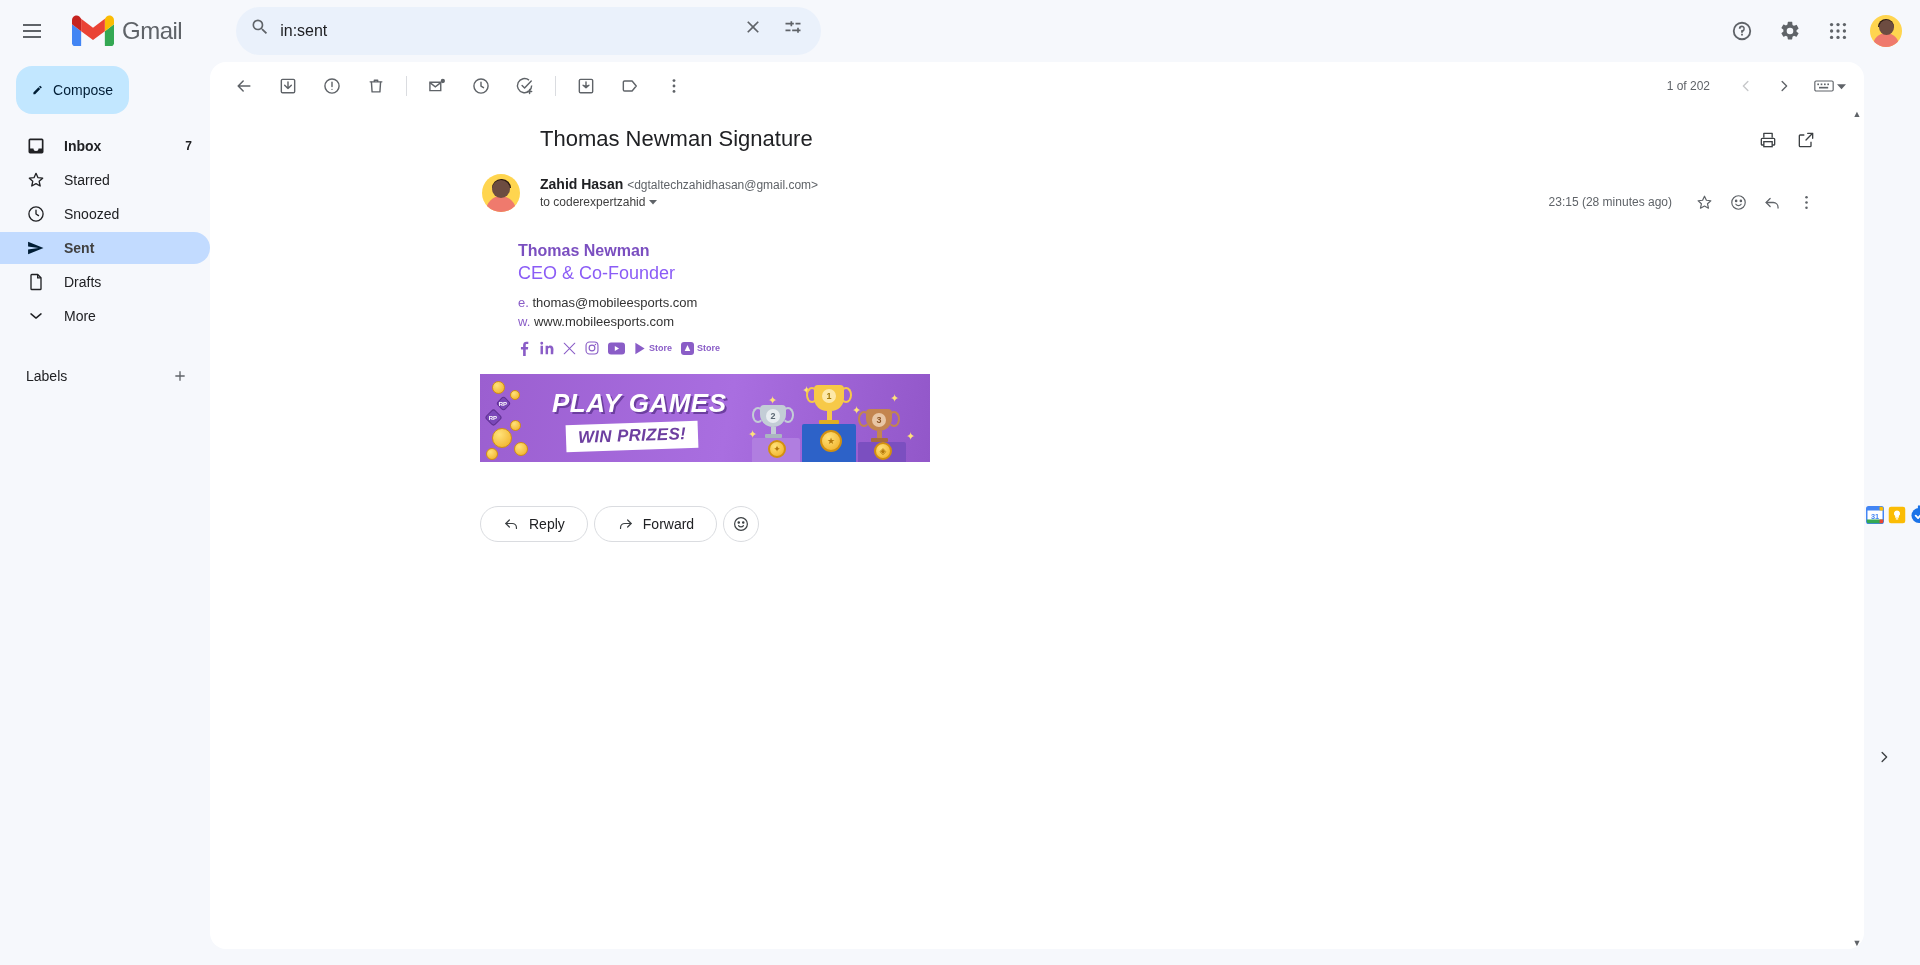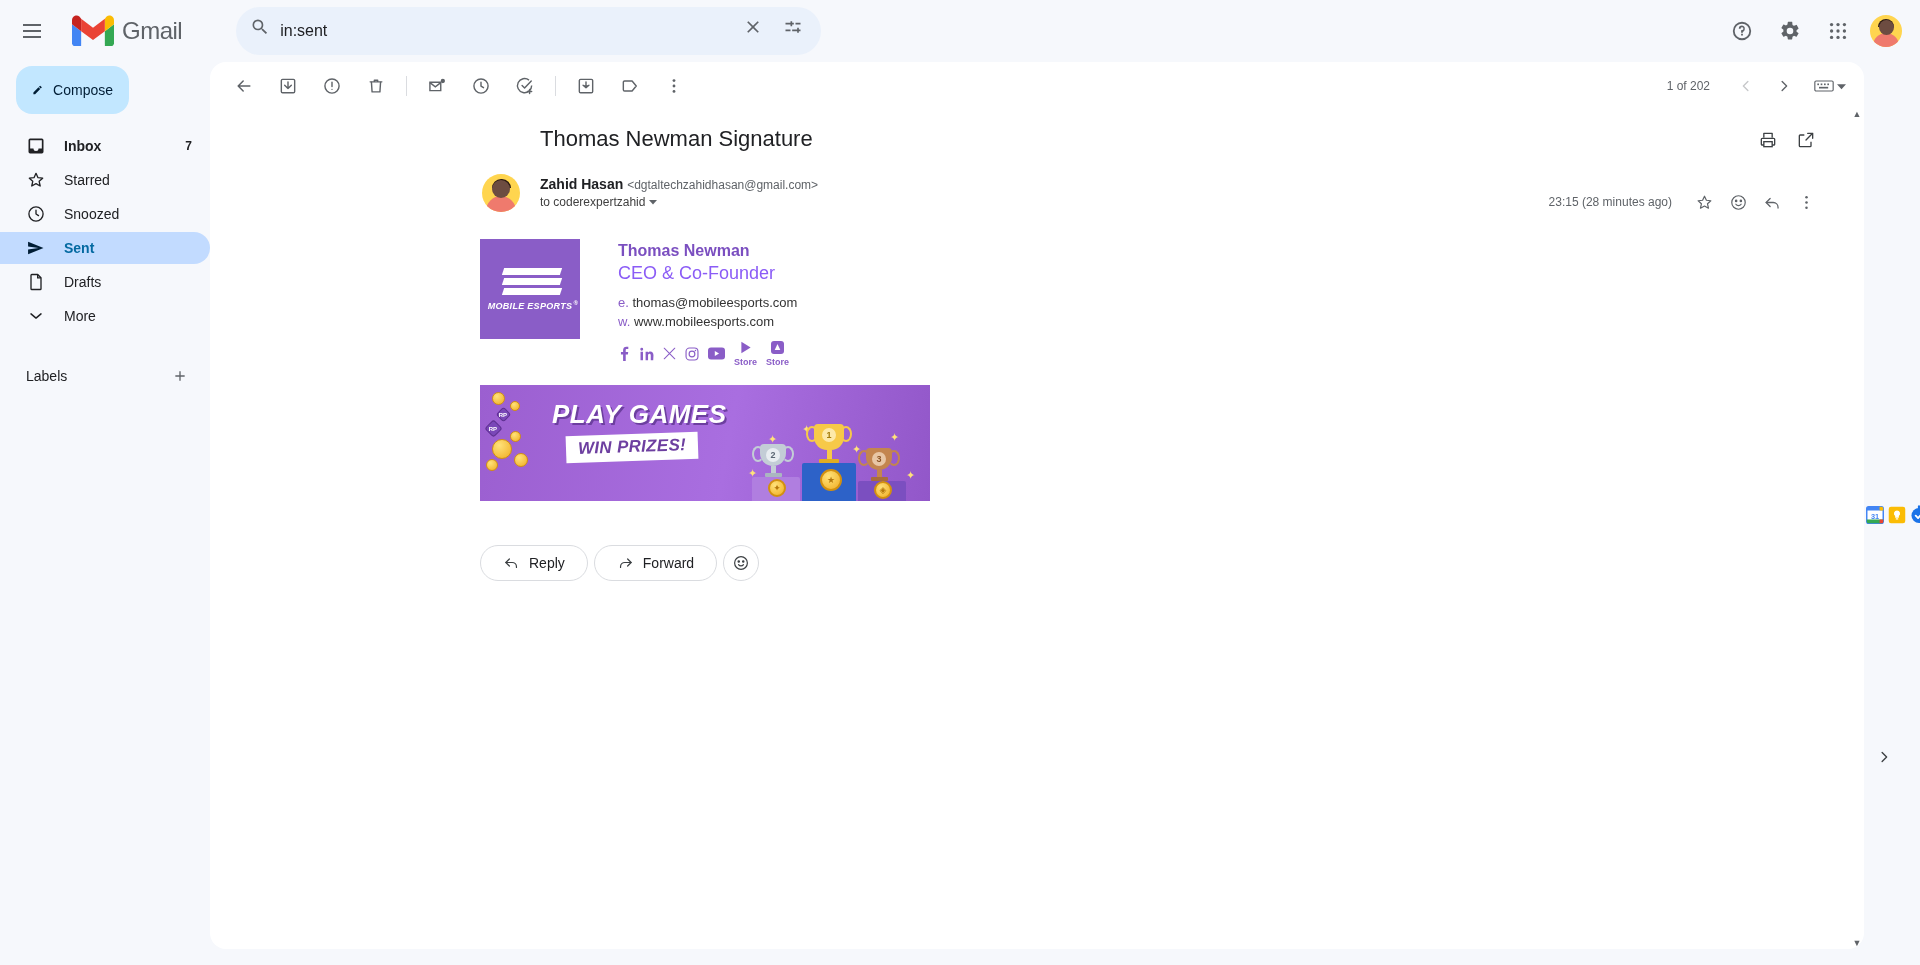--- a/index.html
+++ b/index.html
@@ -99,21 +99,21 @@
     font-family: "Liberation Sans", sans-serif;
   }
 
   .nav { margin-top: 16px; }
   .nav-item {
     height: 32px; display: flex; align-items: center;
     padding-left: 26px; border-radius: 0 16px 16px 0;
     cursor: pointer; color: #202124; font-size: 14px; position: relative;
     margin-bottom: 2px;
   }
-  .nav-item.active { background: #c2dbff; font-weight: bold; color: #0369a1; }
+  .nav-item.active { background: #c2dbff; font-weight: bold; color: #404040; }
   .nav-item.bold { font-weight: bold; }
   .nav-icon {
     width: 20px; height: 20px; display: flex; align-items: center; justify-content: center;
     margin-right: 18px; flex: 0 0 auto;
   }
   .nav-count {
     position: absolute; right: 18px; font-size: 12px; font-weight: bold; color: #202124;
   }
 
   .labels-row {
@@ -228,26 +228,26 @@
   }
   .sig-brand sup { font-size: 6px; position: absolute; top: -1px; right: -6px; }
   .sig-info { padding-left: 38px; padding-top: 2px; }
   .sig-name {
     font-size: 16px; font-weight: bold; color: #7b4fc0; line-height: 1.25;
   }
   .sig-role { font-size: 18px; color: #8b5cf6; margin-top: 2px; }
   .sig-contact { margin-top: 10px; font-size: 13px; color: #333; line-height: 1.45; }
   .sig-key { color: #8a5dc7; }
   .sig-social { display: flex; align-items: center; gap: 9px; margin-top: 9px; }
-  .soc { display: flex; align-items: center; gap: 3px; cursor: pointer; flex-direction: column; }
+  .soc { display: flex; align-items: center; gap: 3px; cursor: pointer; }
   .soc-label { font-size: 9px; font-weight: bold; color: #8a5dc7; }
 
   
   .banner {
-    margin-top: 18px; width: 450px; height: 116px;
+    margin-top: 18px; width: 450px; height: 88px;
     background: linear-gradient(100deg, #9b5fd0 0%, #a96ee0 55%, #9257c9 100%);
     position: relative; overflow: hidden; cursor: pointer;
   }
   .banner-text { position: absolute; left: 72px; top: 14px; }
   .bt1 {
     font-size: 26px; font-weight: bold; font-style: italic; color: #fff;
     letter-spacing: .5px; text-shadow: 2px 2px 0 #6d3fa0;
     font-family: "Liberation Sans", sans-serif;
   }
   .bt2-wrap {
@@ -646,30 +646,20 @@
                 <circle cx="12" cy="12" r="1.6"></circle>
                 <circle cx="12" cy="18.5" r="1.6"></circle>
               </svg>
           </div>
         </div>
       </div>
 
       <div class="body-area">
 
         <div class="sig">
-          <div class="sig-logo">
-            <div class="sig-bars">
-              <div class="sig-bar" style="width:58px;margin-left:4px;transform:skewX(-18deg)"></div>
-              <div class="sig-bar" style="width:58px;margin-left:4px;transform:skewX(-18deg)"></div>
-              <div class="sig-bar" style="width:58px;margin-left:4px;transform:skewX(-18deg)"></div>
-            </div>
-            <div class="sig-brand">
-              <span>MOBILE ESPORTS</span><sup>®</sup>
-            </div>
-          </div>
 
           <div class="sig-info">
             <div class="sig-name">Thomas Newman</div>
             <div class="sig-role">CEO &amp; Co-Founder</div>
             <div class="sig-contact">
               <div>
                 <span class="sig-key">e.</span>
                 <span>thomas@mobileesports.com</span>
               </div>
               <div>

